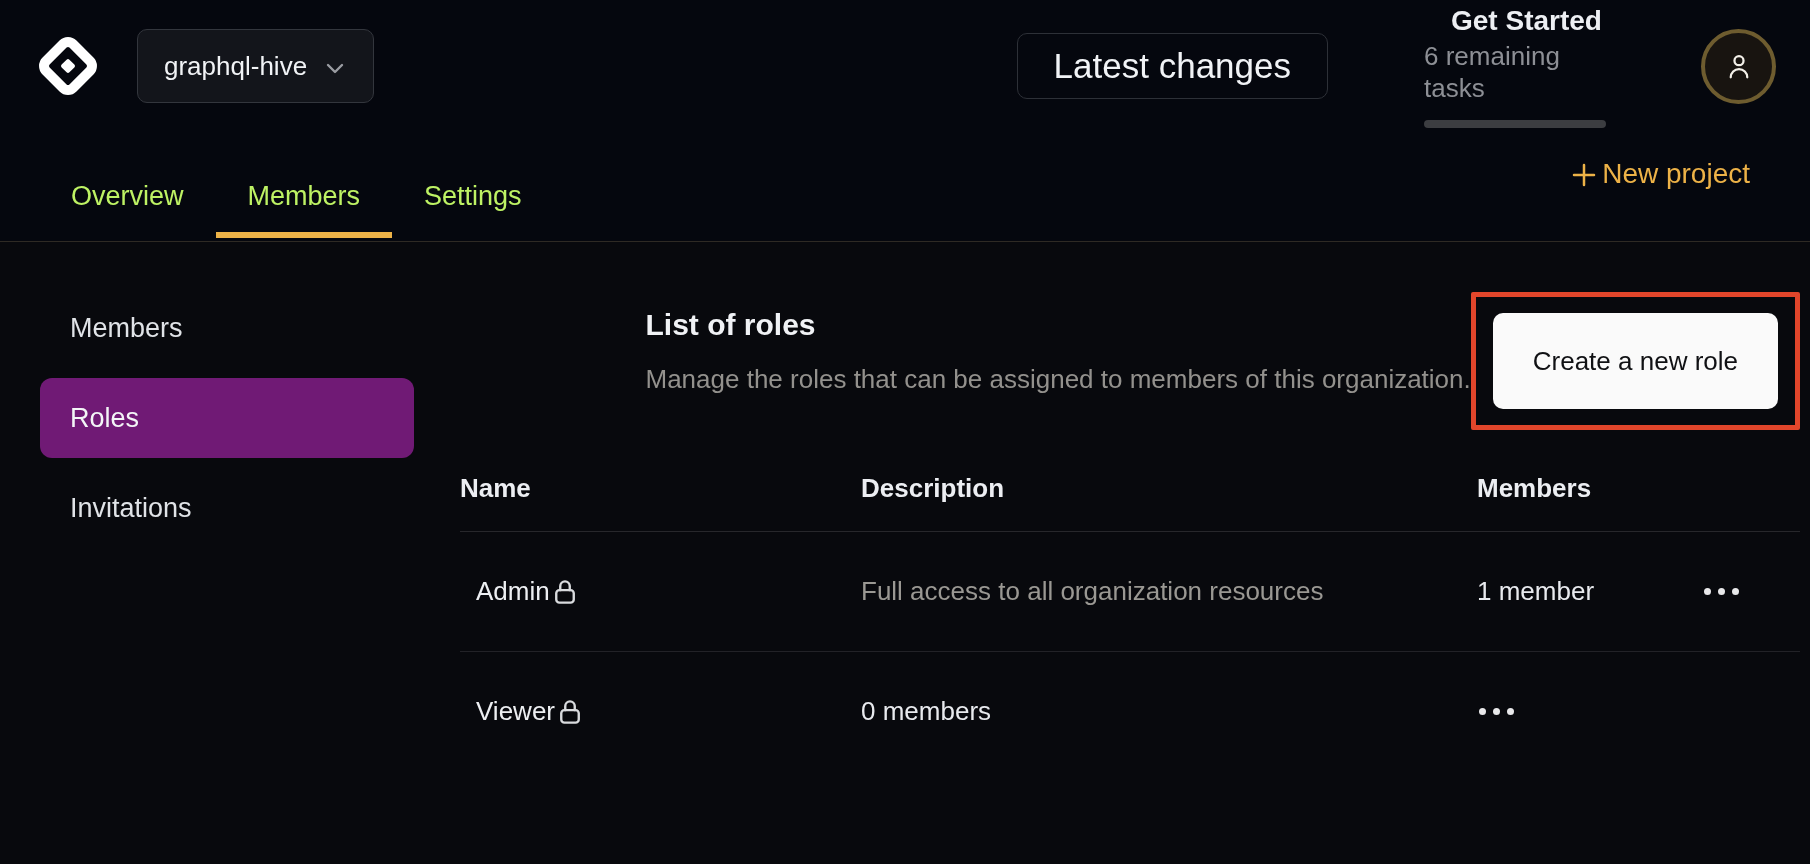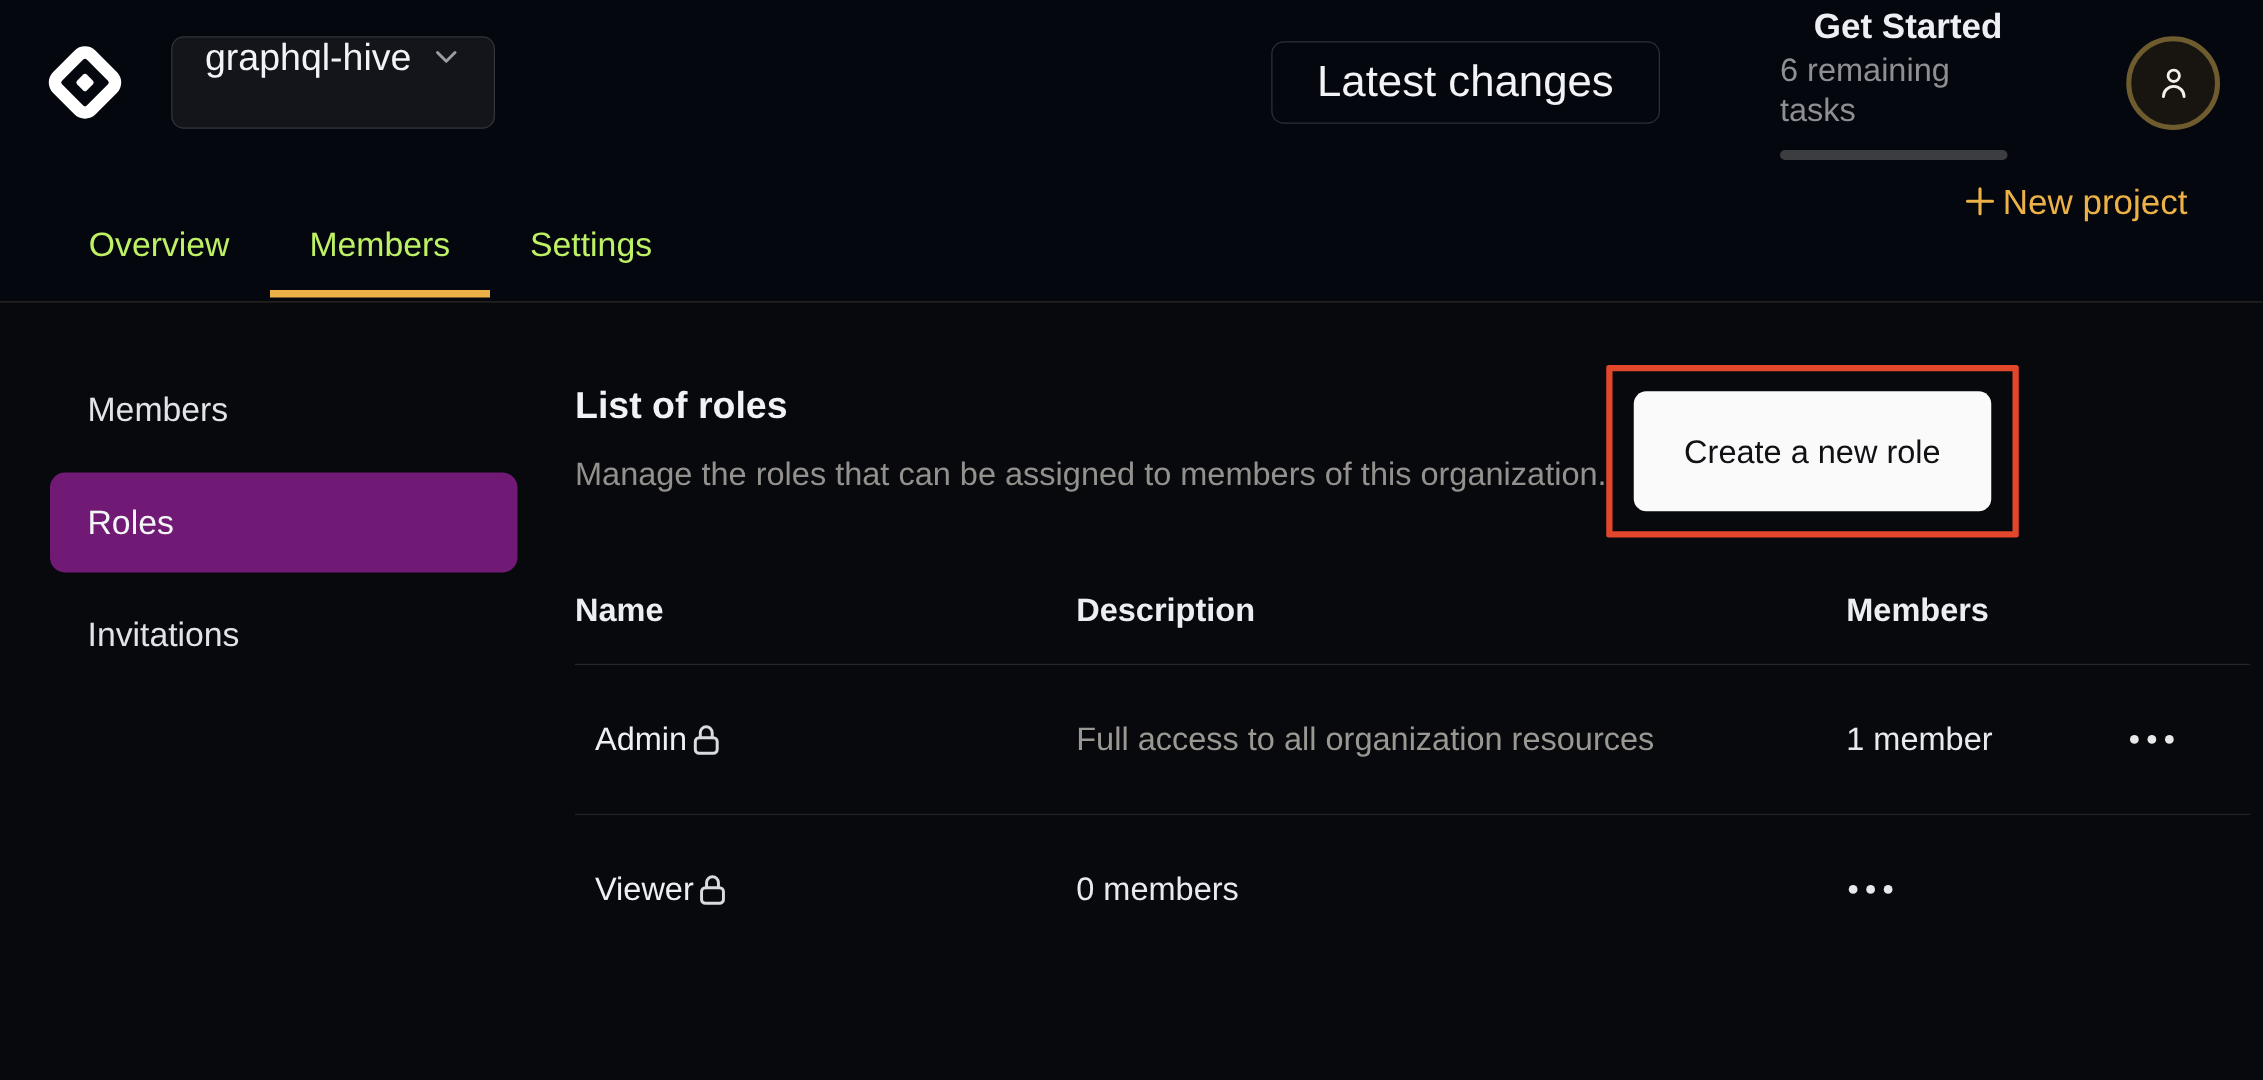--- a/index.html
+++ b/index.html
@@ -24,27 +24,27 @@
     display: flex;
     align-items: center;
     padding-left: 36px;
   }
   .logo { width: 64px; height: 64px; flex: 0 0 auto; }
   .org-select {
     margin-left: 37px;
     height: 74px;
     padding: 0 26px;
     display: flex;
-    align-items: flex-start;
+    align-items: center;
     gap: 16px;
     background: #13151b;
     border: 1px solid #33363d;
     border-radius: 10px;
     color: #f1f3f6;
-    font-size: 30px;
+    font-size: 26px;
     font-family: inherit;
     cursor: pointer;
   }
   .org-select .chev { width: 24px; height: 24px; color: #9a9ca2; margin-top: 3px; }
   .spacer { flex: 1; }
   .latest-btn {
     height: 66px;
     padding: 0 36px;
     background: transparent;
     border: 1px solid #2d3037;
@@ -91,21 +91,21 @@
     content: "";
     position: absolute;
     left: 0; right: 0; bottom: 3px;
     height: 6px;
     background: #edb247;
   }
   .new-project {
     margin-left: auto;
     margin-top: 14px;
     height: 44px;
-    display: flex; align-items: flex-start; gap: 3px;
+    display: flex; align-items: flex-end; gap: 3px;
     background: none; border: none; font-family: inherit;
     color: #edb247;
     font-size: 28px;
     cursor: pointer;
   }
   .new-project svg { width: 30px; height: 30px; }
 
   
   .content { display: flex; height: 621px; }
   .sidebar {
@@ -126,21 +126,21 @@
     background: none; border: none; font-family: inherit;
     text-align: left;
     cursor: pointer;
   }
   .side-item.active { background: #701a75; color: #f3f5f7; }
 
   .main { flex: 1; padding-right: 10px; }
   .main-head {
     margin-top: 50px;
     display: flex;
-    justify-content: flex-start;
+    justify-content: flex-end;
     align-items: flex-start;
   }
   .head-text { padding-top: 16px; }
   .page-title { font-size: 30px; font-weight: 700; color: #f0f2f5; line-height: 34px; }
   .page-sub { margin-top: 22px; font-size: 26px; color: #93918d; line-height: 30px; }
   .annotation {
     border: 5px solid #e2462b;
     border-radius: 2px;
     padding: 16px 17px;
   }

